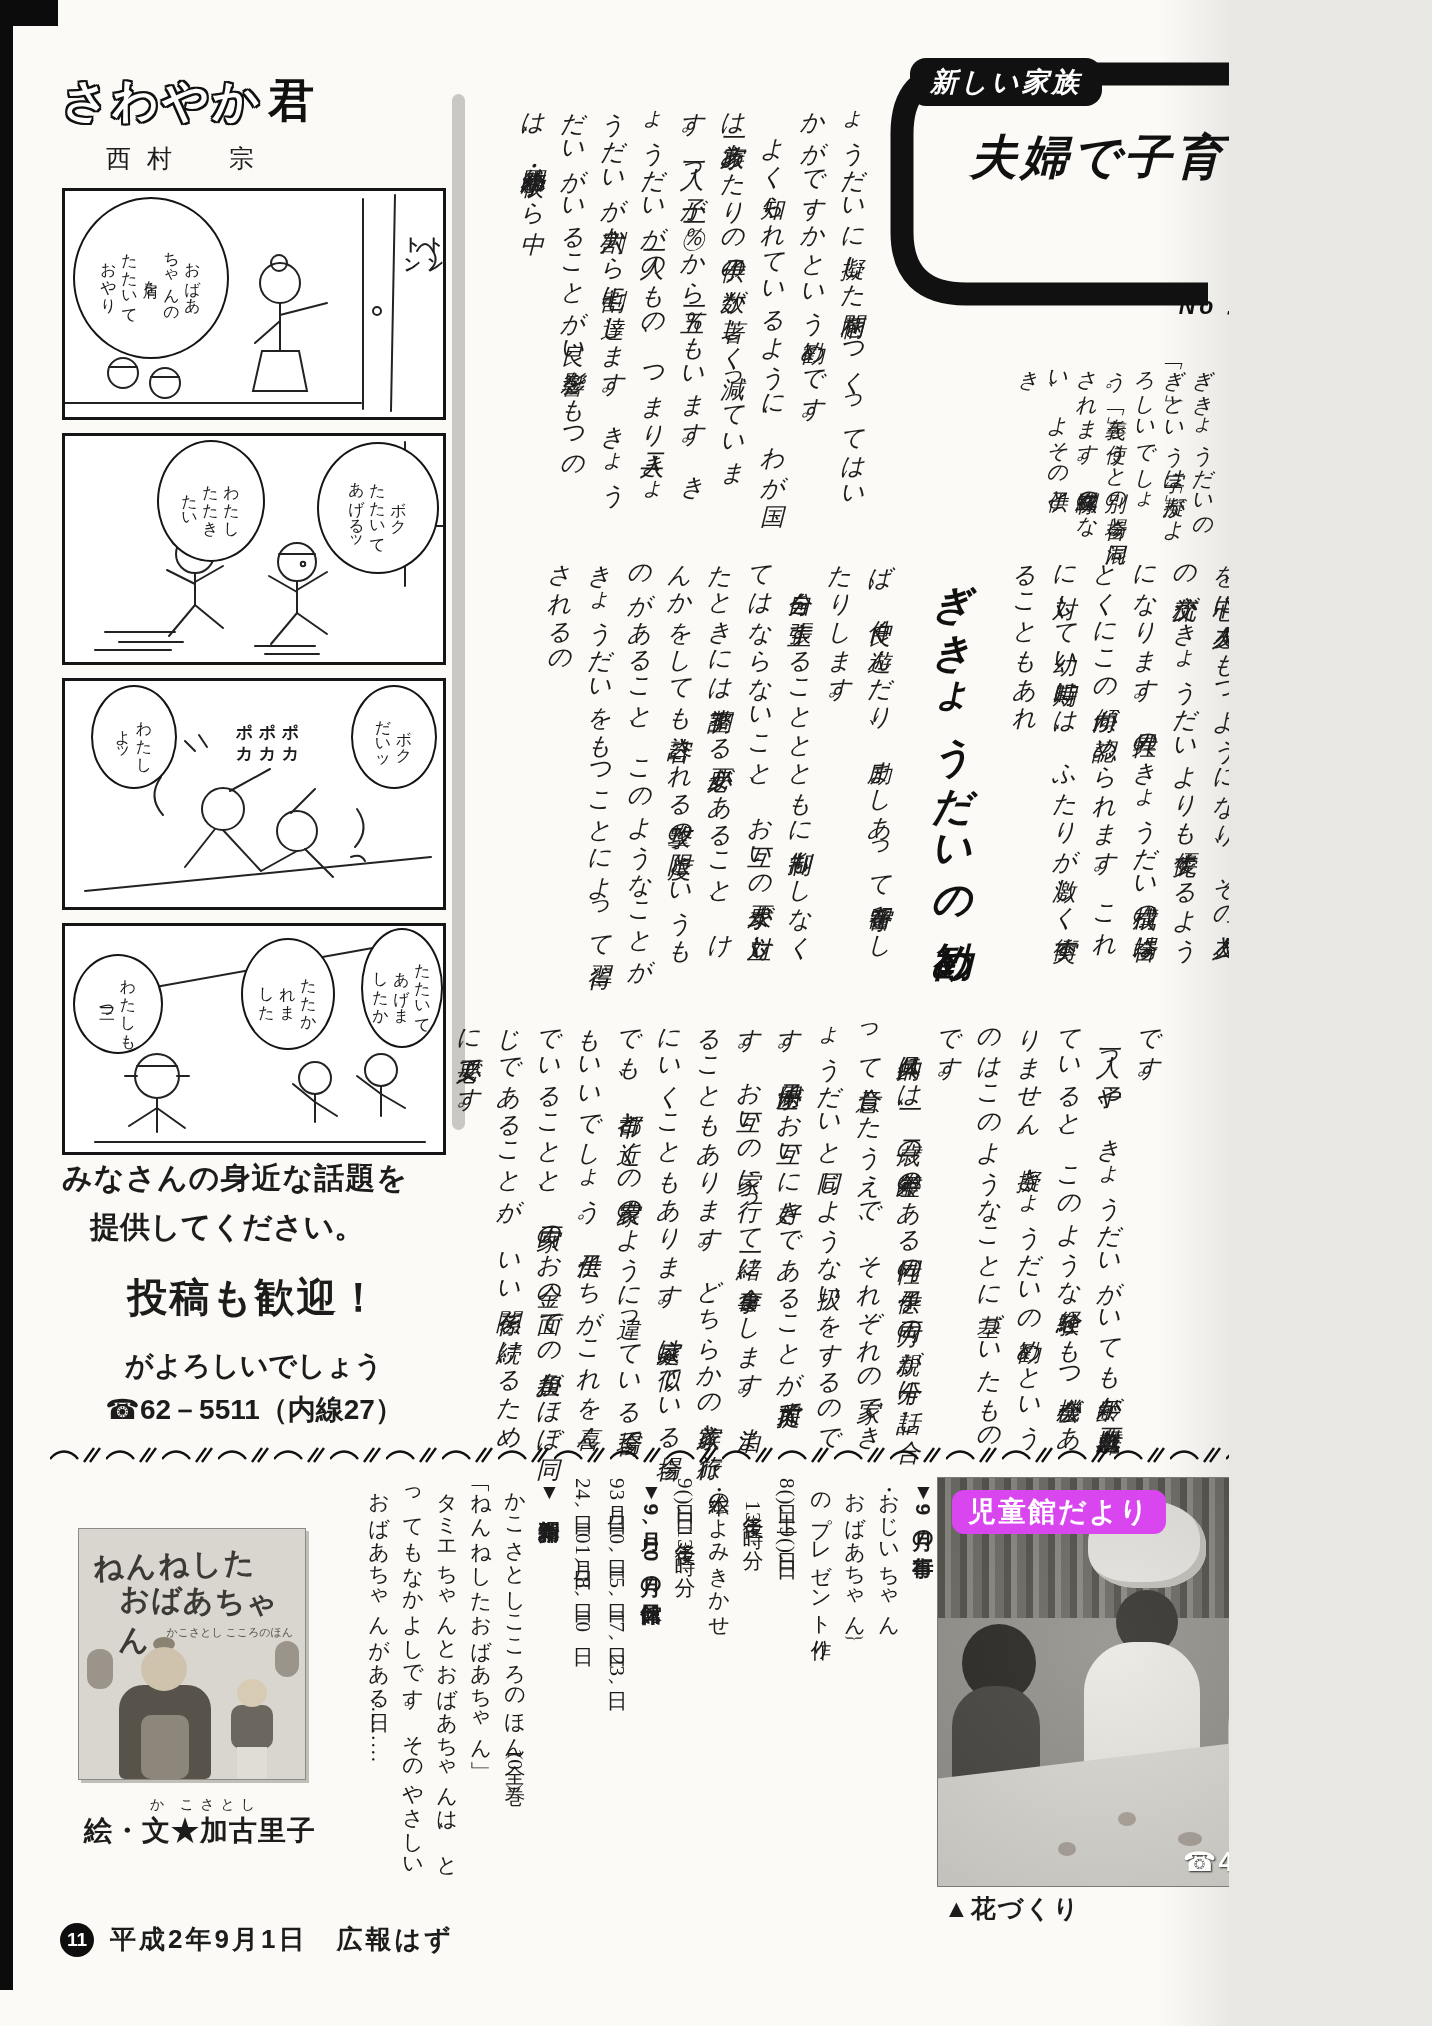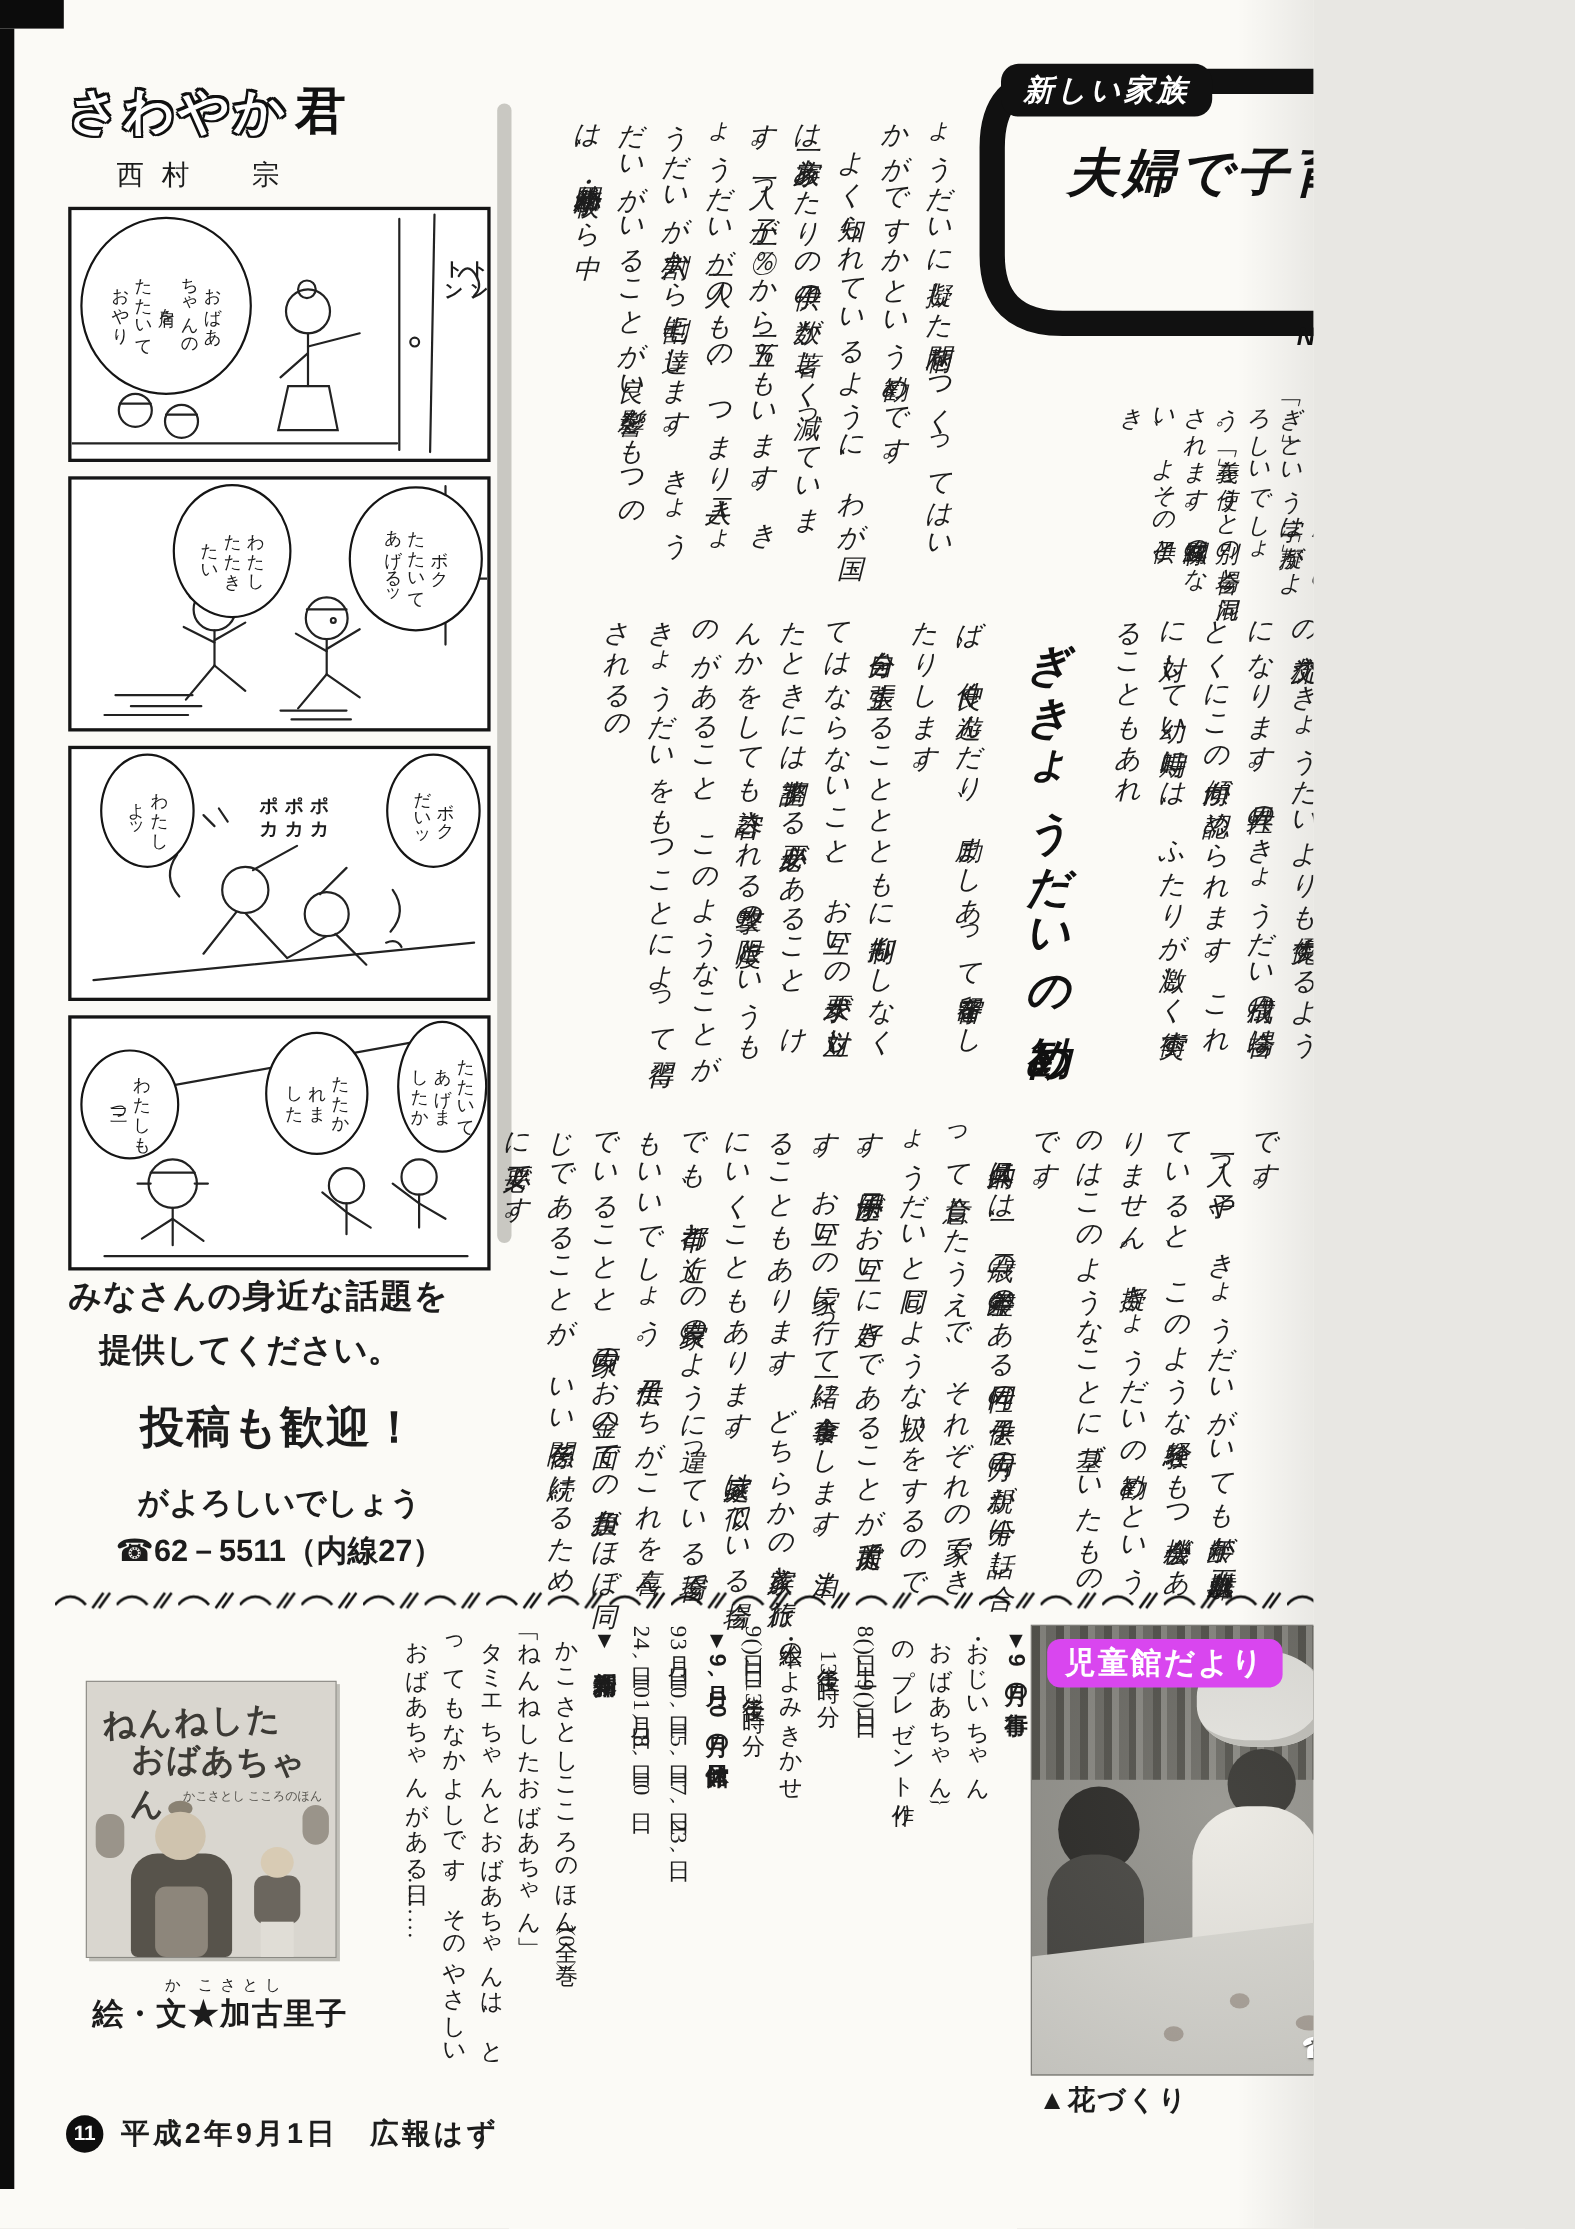--- a/index.html
+++ b/index.html
@@ -1,17 +1,17 @@
 <!DOCTYPE html>
 <html><head>
 <meta charset="utf-8">
 <style>
   html,body{margin:0;padding:0;background:#e8e7e3;}
   .page{position:relative;width:1194px;height:2026px;background:#fbfaf6;overflow:hidden;
-        font-family:"Liberation Serif","DejaVu Serif",serif;color:#1c1c1c;}
+        font-family:"Liberation Serif","DejaVu Serif",serif;color:#1c1c1c;padding-left:35px;}
   .gothic{font-family:"Liberation Sans","DejaVu Sans",sans-serif;}
   .vt{writing-mode:vertical-rl;text-orientation:mixed;}
   .pre{white-space:pre-line;}
 
   
   .edge-left{position:absolute;left:0;top:26px;width:13px;height:1964px;background:#0c0c0c;}
   .edge-corner{position:absolute;left:0;top:0;width:58px;height:26px;background:#0c0c0c;}
   .edge-right{position:absolute;right:0;top:0;width:70px;height:100%;
               background:linear-gradient(to right,rgba(0,0,0,0),rgba(0,0,0,0.07));}
   .hole{position:absolute;width:46px;height:46px;border-radius:50%;background:#d9d8d3;

